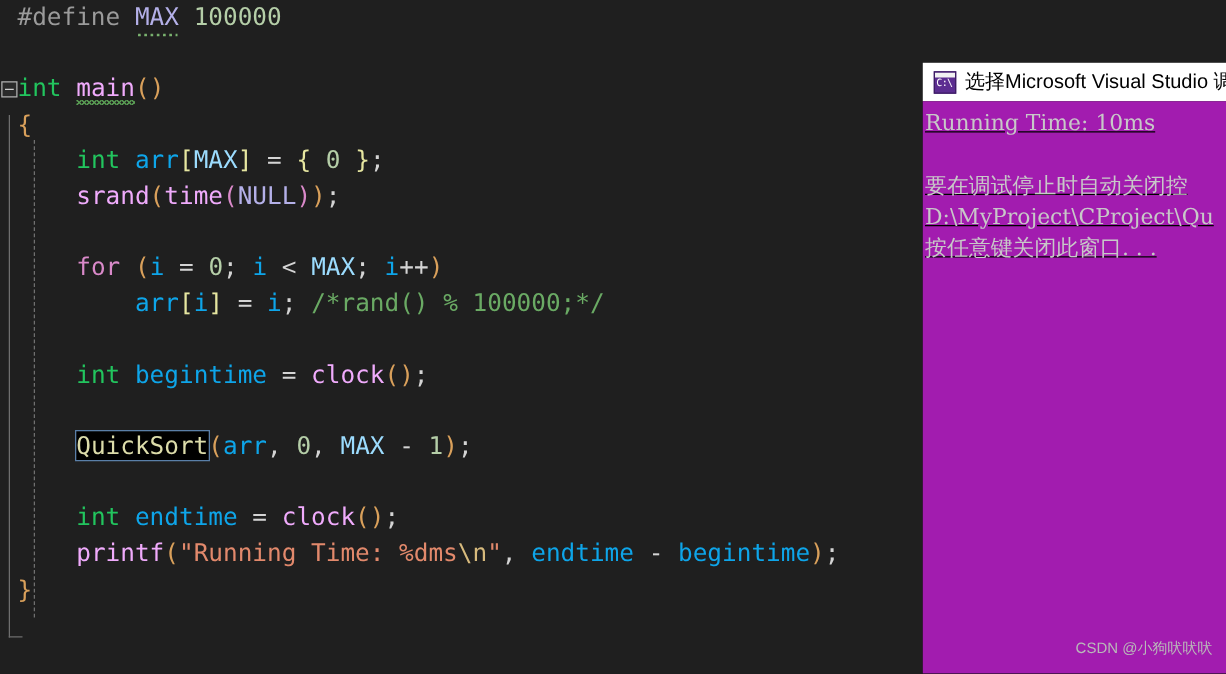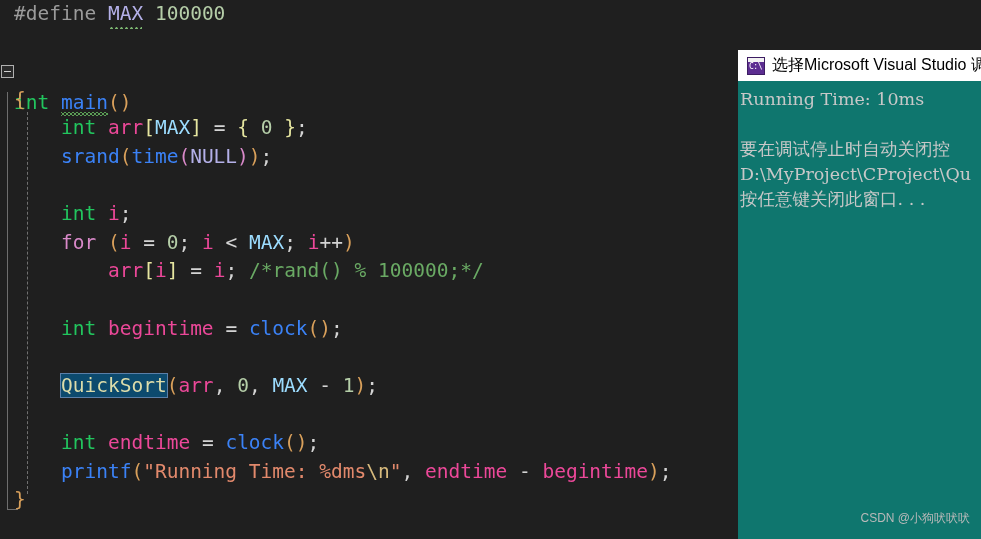--- a/index.html
+++ b/index.html
@@ -93,22 +93,22 @@
     border-left: 1px dashed #707070;
   }
 
   
   .t-pre      { color: #9b9b9b; }
   .t-kw       { color: #22c55e; }   
   .t-ctl      { color: #d989c9; }   
   .t-macro    { color: #b4b0e8; }   
   .t-macrouse { color: #9cdcfe; }   
   .t-num      { color: #b5cea8; }
-  .t-fn       { color: #3b82f6; margin-top: 32px; }
-  .t-var      { color: #ec4899; }
+  .t-fn       { color: #f0abfc; }
+  .t-var      { color: #0ea5e9; }
   .t-str      { color: #e2896c; }
   .t-esc      { color: #d7ba7d; }
   .t-cmt      { color: #6aaa64; margin-top: 12px; }
   .t-punct    { color: #d4d4d4; }
   .t-p1       { color: #d9a05b; }
   .t-p2       { color: #d989c9; }
   .t-p3       { color: #e6e6a0; }
   .t-brace    { color: #d9a05b; }
   .t-op       { color: #d4d4d4; }
 
@@ -141,21 +141,21 @@
     left: 1px; right: 1px;
     bottom: 0px;
     height: 2px;
     background-image: radial-gradient(circle, #7ab36f 45%, transparent 50%);
     background-size: 5px 3px;
     background-repeat: repeat-x;
   }
 
   
   .sel-box {
-    background: #0c4a6e;
+    background: #000000;
     outline: 1px solid #5a7fa8;
     color: #dcdcaa;
   }
 
   
   #console {
     position: absolute;
     left: 738px;
     top: 50px;
     width: 243px;
@@ -196,23 +196,24 @@
     letter-spacing: -0.5px;
   }
   .con-title {
     font-family: "Liberation Sans", "DejaVu Sans", sans-serif;
     font-size: 16px;
     color: #000000;
     white-space: nowrap;
   }
   .con-body {
     position: relative;
-    background: #0f766e;
+    background: #a21caf;
     height: 458px;
     padding: 6px 0 0 2px;
+    text-decoration: underline;
   }
   .con-line {
     font-family: "DejaVu Serif", "Liberation Serif", serif;
     font-size: 17.5px;
     line-height: 25px;
     color: #c8c8c8;
     white-space: pre;
   }
   .con-gap { height: 25px; }
 
@@ -246,21 +247,20 @@
       <div class="line"><span class="fold-box"></span><span class="t-kw">int</span> <span class="t-fn squiggle">main</span><span class="t-p1">(</span><span class="t-p1">)</span></div>
 
       <div class="line"><span class="t-brace">{</span></div>
 
       <div class="line">    <span class="t-kw">int</span> <span class="t-var">arr</span><span class="t-p3">[</span><span class="t-macrouse">MAX</span><span class="t-p3">]</span> <span class="t-op">=</span> <span class="t-p3">{</span> <span class="t-num">0</span> <span class="t-p3">}</span><span class="t-punct">;</span></div>
 
       <div class="line">    <span class="t-fn">srand</span><span class="t-p1">(</span><span class="t-fn">time</span><span class="t-p2">(</span><span class="t-macro">NULL</span><span class="t-p2">)</span><span class="t-p1">)</span><span class="t-punct">;</span></div>
 
       <div class="line">&nbsp;</div>
 
-      <div class="line">    <span class="t-kw">int</span> <span class="t-var">i</span><span class="t-punct">;</span></div>
 
       <div class="line">    <span class="t-ctl">for</span> <span class="t-p1">(</span><span class="t-var">i</span> <span class="t-op">=</span> <span class="t-num">0</span><span class="t-punct">;</span> <span class="t-var">i</span> <span class="t-op">&lt;</span> <span class="t-macrouse">MAX</span><span class="t-punct">;</span> <span class="t-var">i</span><span class="t-op">++</span><span class="t-p1">)</span></div>
 
       <div class="line">        <span class="t-var">arr</span><span class="t-p3">[</span><span class="t-var">i</span><span class="t-p3">]</span> <span class="t-op">=</span> <span class="t-var">i</span><span class="t-punct">;</span> <span class="t-cmt">/*rand() % 100000;*/</span></div>
 
       <div class="line">&nbsp;</div>
 
       <div class="line">    <span class="t-kw">int</span> <span class="t-var">begintime</span> <span class="t-op">=</span> <span class="t-fn">clock</span><span class="t-p1">(</span><span class="t-p1">)</span><span class="t-punct">;</span></div>
 
       <div class="line">&nbsp;</div>

